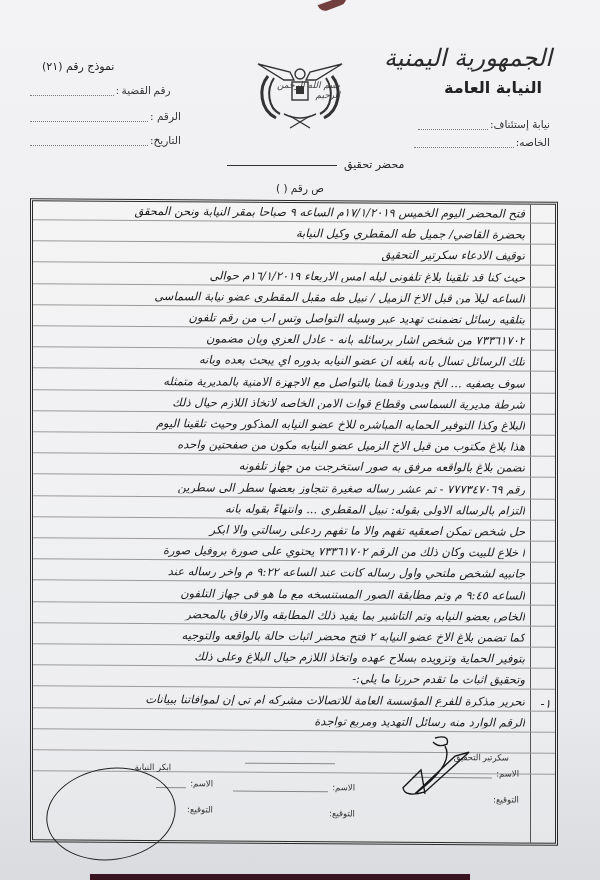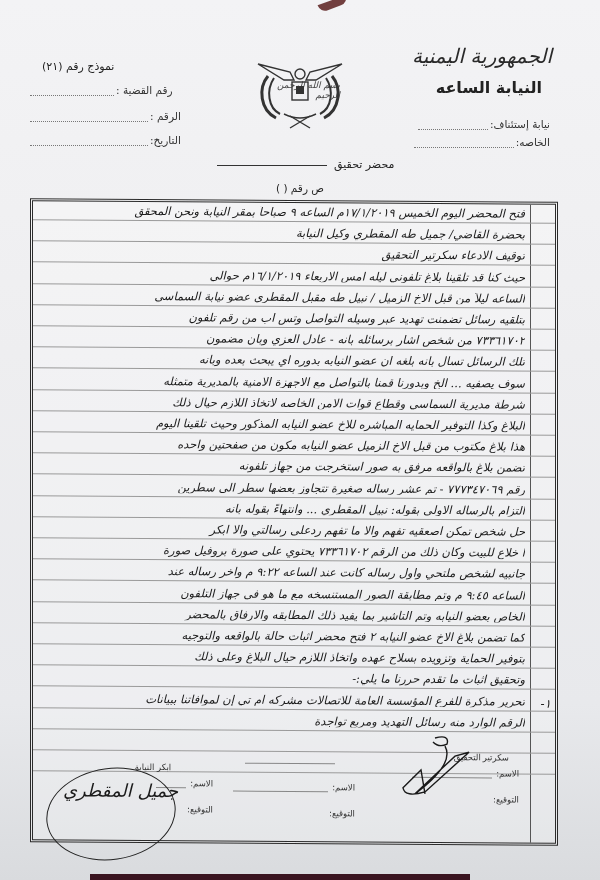--- a/index.html
+++ b/index.html
@@ -8,33 +8,33 @@
     background: linear-gradient(180deg,#f3f3f5 0%,#eeeef0 40%,#e8e9ec 80%,#d9dbde 100%);
     font-family:"DejaVu Sans", sans-serif; color:#222;
   }
   .abs { position:absolute; }
   .corner-dark { position:absolute; left:318px; top:0; width:30px; height:8px;
     background:#5a1e1e; border-radius:0 0 14px 14px; transform:rotate(-20deg); opacity:.85; }
   .bottom-dark { position:absolute; left:90px; top:874px; width:380px; height:8px; background:#3a1420; }
 
   
   .rep { position:absolute; right:48px; top:44px; font-family:"DejaVu Serif", serif;
-    font-size:20px; font-style:italic; direction:rtl; color:#2a2a2a; }
+    font-size:24px; font-style:italic; direction:rtl; color:#2a2a2a; }
   .pros { position:absolute; right:58px; top:78px; font-family:"DejaVu Sans", sans-serif;
     font-weight:bold; font-size:16px; direction:rtl; }
   .hline { position:absolute; direction:rtl; font-size:10.5px; color:#333; display:flex; align-items:flex-end; gap:2px; }
   .dots { display:inline-block; border-bottom:1px dotted #777; height:10px; }
 
   
   .form-no { position:absolute; left:42px; top:60px; font-size:11px; direction:rtl; }
   
   .basmala { position:absolute; left:262px; top:36px; width:78px; font-family:"DejaVu Serif",serif;
     font-size:9px; text-align:right; color:#444; direction:rtl; font-style:italic;margin-top:44px; }
   .emblem { position:absolute; left:254px; top:58px; width:92px; height:72px; }
-  .title { position:absolute; left:4px; width:563px; top:158px; text-align:center; font-size:11px; direction:rtl;padding-left:20px; }
+  .title { position:absolute; left:14px; width:563px; top:158px; text-align:center; font-size:11px; direction:rtl;padding-left:20px; }
   .title .rule { display:inline-block; width:110px; border-bottom:1px solid #333; vertical-align:middle; margin-right:4px; }
   .pageno { position:absolute; left:0; width:600px; top:182px; text-align:center; font-size:10.5px; direction:rtl; }
 
   
   .frame { position:absolute; left:30px; top:200px; width:528px; height:644px;
     border:3px double #2b2b2b; border-top-width:3px; box-sizing:border-box; background:rgba(255,255,255,.25);
     transform:skewY(.4deg); }
   .margin-line { position:absolute; top:0; bottom:0; right:24px; border-left:1px solid #555; }
   .ruled { position:absolute; left:0; right:0; border-top:1px solid #9a9a9a; }
   .hw { position:absolute; right:30px; left:8px; direction:rtl; text-align:right;
@@ -49,21 +49,21 @@
   .handsig { position:absolute; font-family:"DejaVu Serif",serif; font-style:italic; color:#1a1a1a; }
   .oval { position:absolute; left:46px; top:768px; width:128px; height:90px;
     border:1.5px solid #222; border-radius:50%; transform:rotate(-8deg); }
 </style>
 </head>
 <body>
 
 <div class="corner-dark"></div>
 
 <div class="rep">الجمهورية اليمنية</div>
-<div class="pros">النيابة الساعه</div>
+<div class="pros">النيابة العامة</div>
 <div class="hline" style="right:50px; top:118px;">
   <span>نيابة إستئناف:</span>
   <span class="dots" style="width:70px;"></span>
 </div>
 <div class="hline" style="right:50px; top:136px;">
   <span>الخاصه:</span>
   <span class="dots" style="width:100px;"></span>
 </div>
 
 <div class="basmala">بسم الله الرحمن الرحيم</div>
@@ -77,21 +77,21 @@
     <path d="M72 20 C80 32 78 50 66 56" stroke-width="2"></path>
     <circle cx="46" cy="16" r="5"></circle>
     <rect x="38" y="24" width="16" height="18"></rect>
     <path d="M30 56 Q46 64 62 56"></path>
     <path d="M36 58 L56 70 M56 58 L36 70"></path>
   </g>
   <rect x="42" y="28" width="8" height="8" fill="#333"></rect>
 </svg>
 
 <div class="form-no">نموذج رقم (٢١)</div>
-<div class="hline" style="left:30px; top:84px;">
+<div class="hline" style="left:30px; top:84px;font-family:Liberation Serif, serif;">
   <span>رقم القضية :</span>
   <span class="dots" style="width:84px;"></span>
 </div>
 <div class="hline" style="left:30px; top:110px;">
   <span>الرقم :</span>
   <span class="dots" style="width:118px;"></span>
 </div>
 <div class="hline" style="left:30px; top:134px;">
   <span>التاريخ:</span>
   <span class="dots" style="width:118px;"></span>
@@ -195,17 +195,16 @@
   <div class="sig-block" style="left:20px; top:560px; width:160px;">
     <div style="text-align:center; margin-left:40px;">ابكر النيابة</div>
     <div class="sig-row">
       <span>الاسم:</span>
       <span class="sig-line" style="width:30px;"></span>
     </div>
     <div class="sig-row" style="margin-top:16px;">
       <span>التوقيع:</span>
     </div>
   </div>
-  <div class="handsig" style="left:30px; top:578px; font-size:18px; direction:rtl;">جميل المقطري</div>
 </div>
 <div class="oval"></div>
 
 <div class="bottom-dark"></div>
 
 </body></html>

